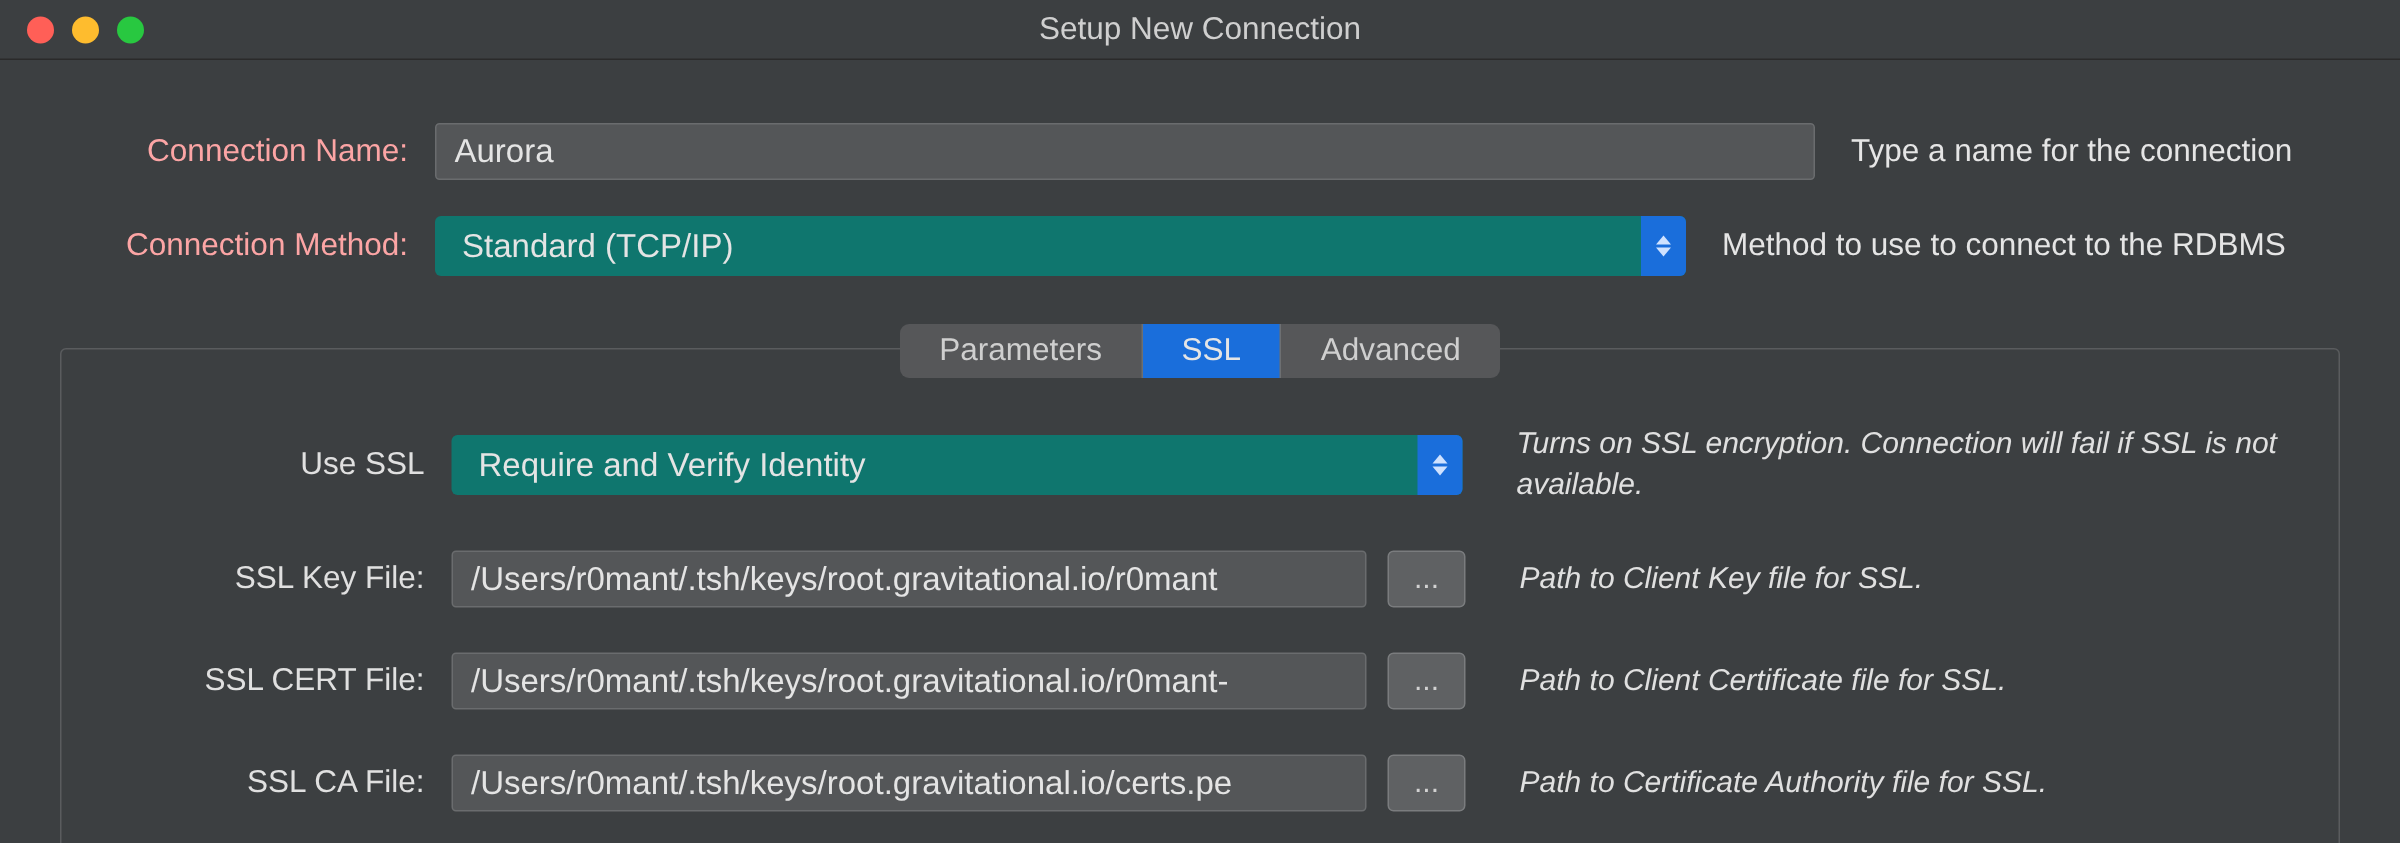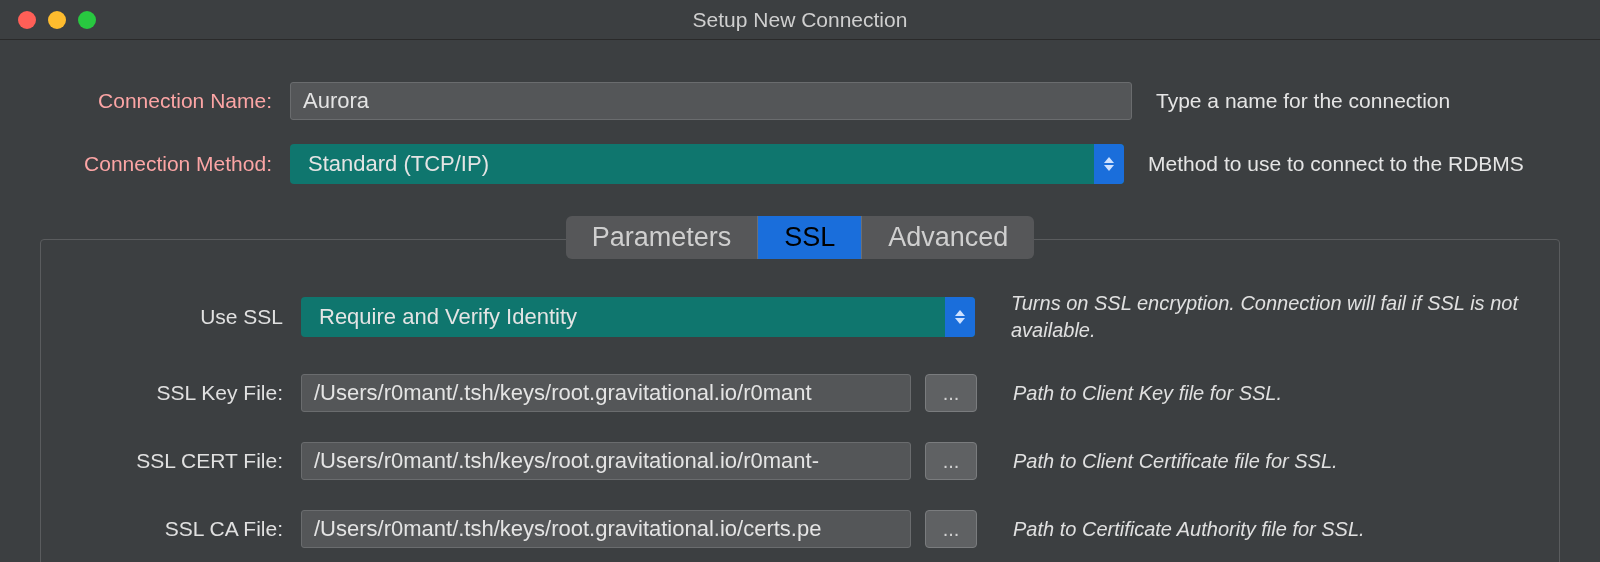--- a/index.html
+++ b/index.html
@@ -63,21 +63,21 @@
       background: #545658;
       border: 1px solid #6a6c6e;
       border-radius: 3px;
       color: #e4e4e4;
       font-size: 22px;
       padding: 6px 12px;
       height: 38px;
       outline: none;
     }
     .name-input {
-      width: 842px;
+      width: 920px;
     }
     .hint-col {
       padding-left: 24px;
       color: #e5e5e5;
       font-size: 21px;
       flex: 1;
     }
     .select-wrap {
       position: relative;
       background: #0f766e;
@@ -129,31 +129,31 @@
       position: relative;
     }
     .tabs {
       display: flex;
       background: #565759;
       border-radius: 6px;
       overflow: hidden;
     }
     .tab {
       padding: 6px 26px;
-      font-size: 27px;
+      font-size: 21px;
       color: #cfcfcf;
       border-right: 1px solid #6d6f71;
       cursor: pointer;
     }
     .tab:last-child {
       border-right: none;
     }
     .tab.active {
       background: #1a6edb;
-      color: #000000;
+      color: #e5e5e5;
     }
     .group-box {
       border: 1px solid #5a5c5e;
       border-radius: 4px;
       margin-top: -20px;
       padding: 50px 40px 0 40px;
     }
     .inner-row {
       display: flex;
       align-items: center;

